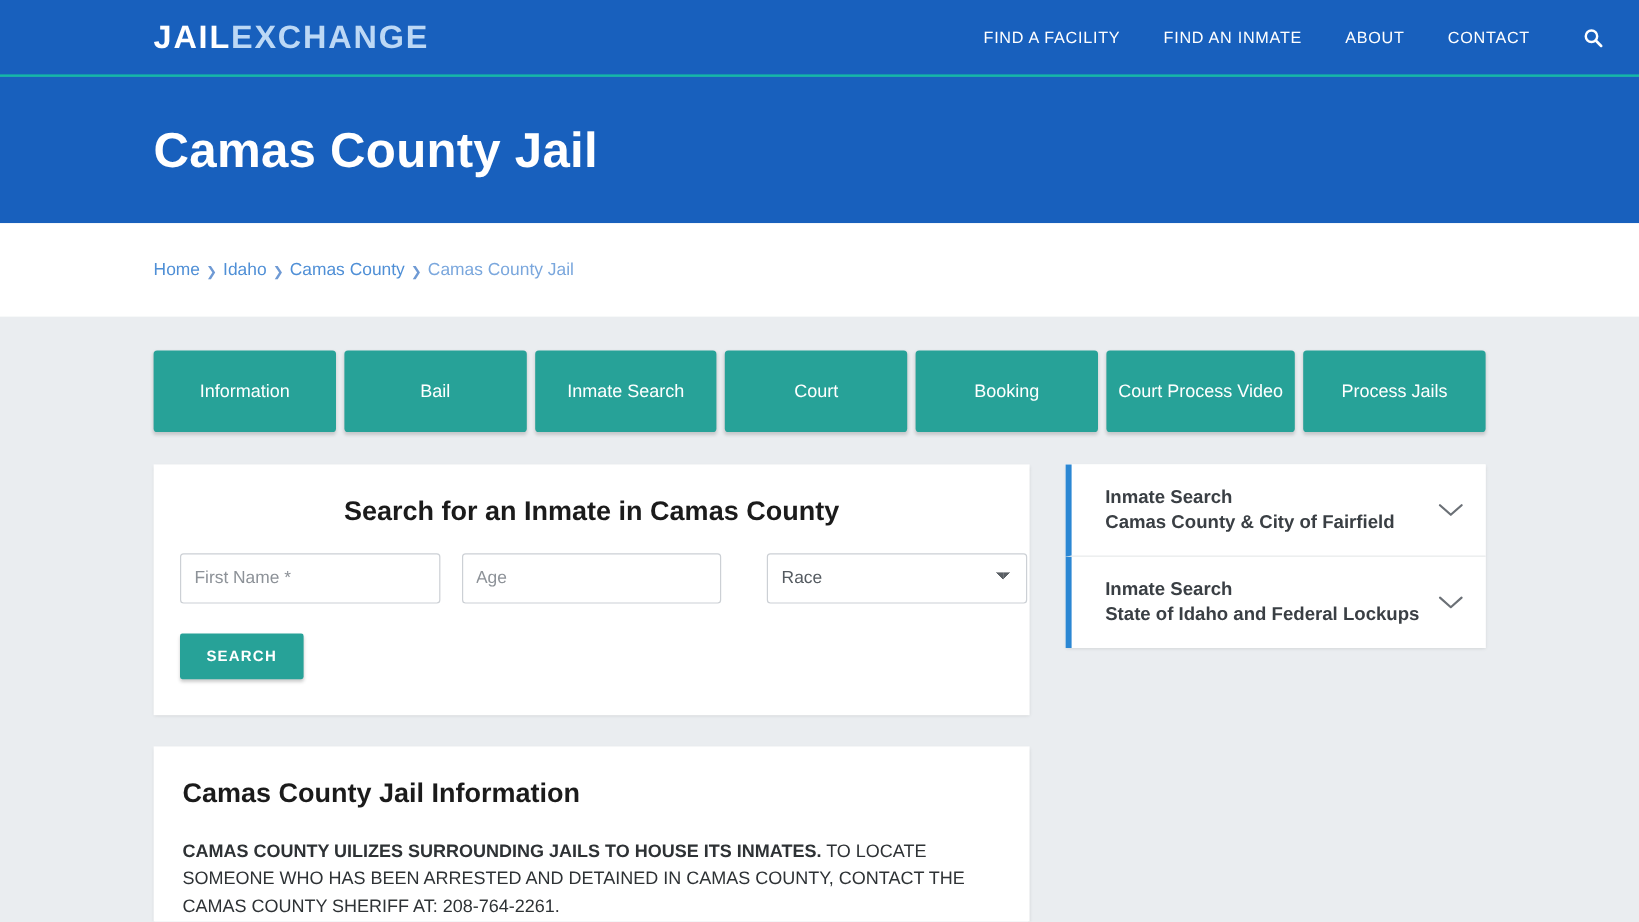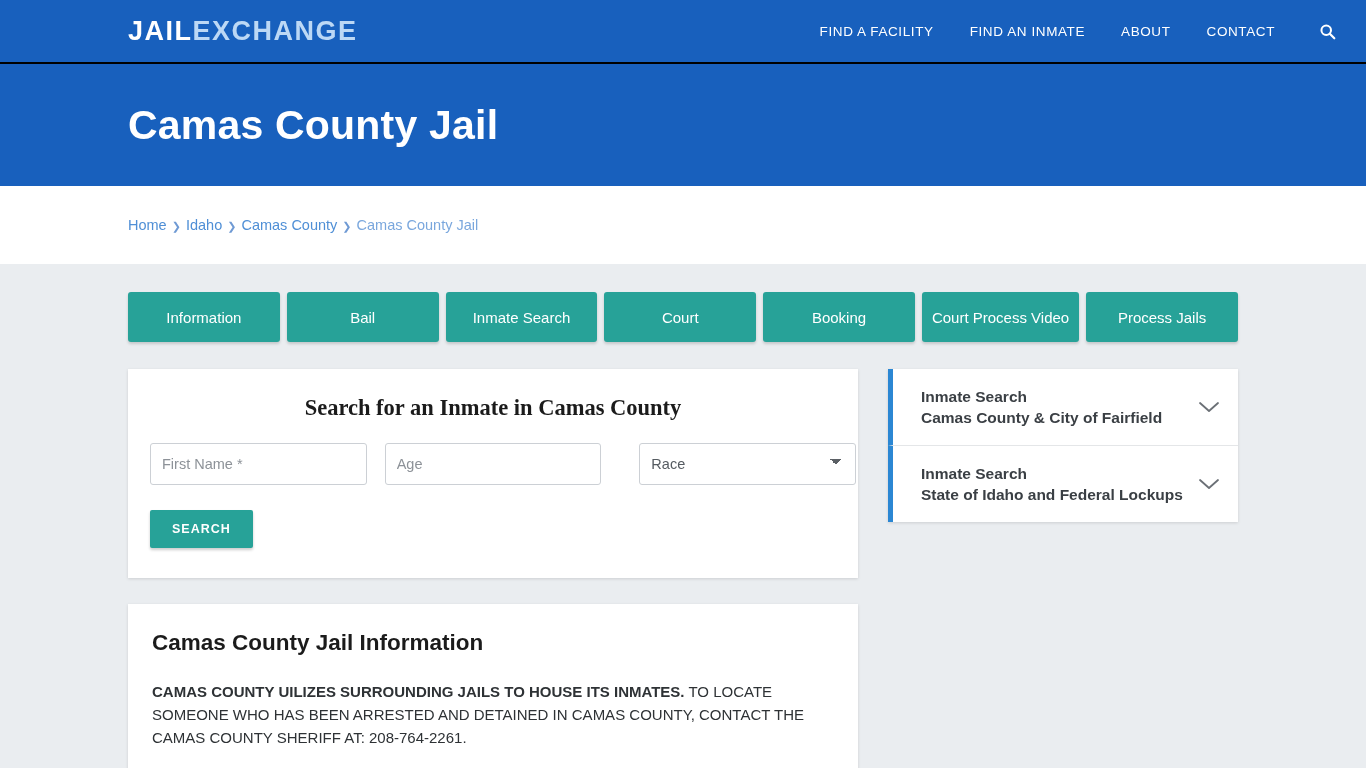--- a/index.html
+++ b/index.html
@@ -10,21 +10,21 @@
     overflow: hidden;
     background: #eaedf0;
     font-family: "Liberation Sans", sans-serif;
     -webkit-font-smoothing: antialiased;
   }
 
   
   .topbar {
     height: 64px;
     background: #1860bd;
-    border-bottom: 2px solid #000000;
+    border-bottom: 2px solid #14b8a6;
     display: flex;
     align-items: center;
     padding: 0 30px 0 128px;
     position: relative;
   }
   .logo {
     font-size: 27px;
     font-weight: bold;
     letter-spacing: 1.5px;
     white-space: nowrap;
@@ -106,21 +106,21 @@
   
   .tabs {
     display: flex;
     gap: 7px;
     margin-bottom: 27px;
   }
   .tab {
     background: #27a298;
     color: #ffffff;
     font-size: 15px;
-    height: 50px;
+    height: 68px;
     border-radius: 3px;
     display: flex;
     align-items: center;
     justify-content: center;
     padding: 0 10px;
     box-shadow: 0 2px 3px rgba(0,0,0,0.16);
     cursor: pointer;
     white-space: nowrap;
     flex: 1 1 0;
   }
@@ -138,21 +138,20 @@
     background: #ffffff;
     box-shadow: 0 1px 3px rgba(0,0,0,0.13);
   }
   .search-card { padding: 26px 22px 30px 22px; margin-bottom: 26px; }
   .search-card h2 {
     margin: 0 0 22px 0;
     text-align: center;
     font-size: 22.5px;
     color: #1b1b1b;
     font-weight: bold;
-    font-family: Liberation Serif, serif;
   }
   .fields {
     display: flex;
     gap: 18px;
   }
   .fields input[type="text"], .fields select {
     height: 42px;
     border: 1px solid #ccd0d5;
     border-radius: 3px;
     padding: 0 11px;

